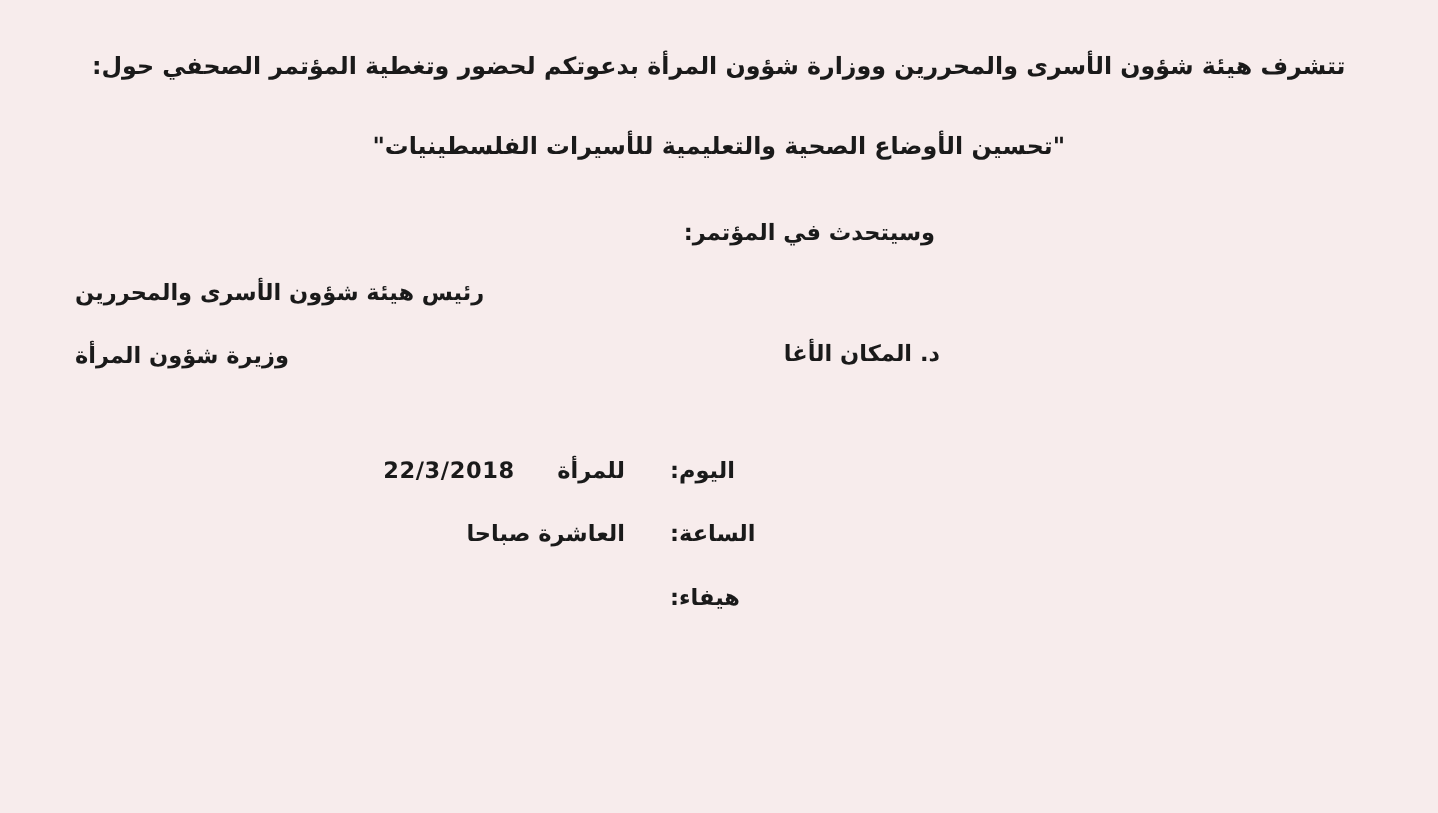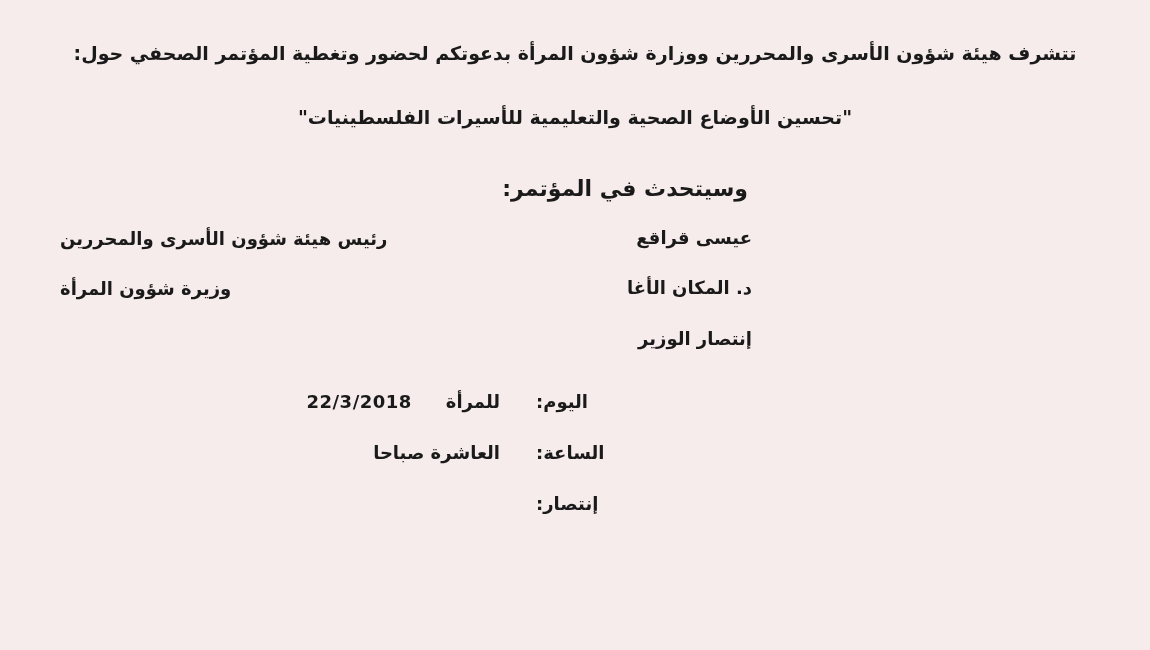--- a/index.html
+++ b/index.html
@@ -29,21 +29,21 @@
     margin-top: 12px;
   }
   .title {
     text-align: center;
     font-size: 19px;
     font-weight: bold;
     margin-top: 42px;
     letter-spacing: 0.5px;
   }
   .speakers-lead {
-    font-size: 22px;
+    font-size: 18px;
     font-weight: bold;
     margin-top: 48px;
     padding-right: 342px;
     letter-spacing: 0.5px;
   }
   .rows {
     margin-top: 26px;
   }
   .row {
     display: flex;
@@ -121,52 +121,50 @@
 
   <div class="intro">تتشرف هيئة شؤون الأسرى والمحررين ووزارة شؤون المرأة بدعوتكم لحضور وتغطية المؤتمر الصحفي حول:</div>
 
   <div class="title">"تحسين الأوضاع الصحية والتعليمية للأسيرات الفلسطينيات"</div>
 
   <div class="speakers-lead">وسيتحدث في المؤتمر:</div>
 
   <div class="rows">
 
     <div class="row">
-      <div class="name">عيسى قراقع</div>
       <div class="role">
         <span>رئيس هيئة شؤون الأسرى والمحررين</span>
       </div>
     </div>
 
     <div class="row">
       <div class="name">د. المكان الأغا</div>
       <div class="role">
         <span>وزيرة شؤون المرأة</span>
       </div>
     </div>
 
     <div class="row">
-      <div class="name">إنتصار الوزير</div>
     </div>
 
   </div>
 
   <div class="details">
 
     <div class="detail-row">
       <div class="label">اليوم:</div>
       <div class="value">
         <span class="day-name">للمرأة</span><span class="date-num">22/3/2018</span>
       </div>
     </div>
 
     <div class="detail-row">
       <div class="label">الساعة:</div>
       <div class="value">العاشرة صباحا</div>
     </div>
 
     <div class="detail-row">
-      <div class="label">إنتصار:</div>
+      <div class="label">هيفاء:</div>
     </div>
 
   </div>
 
 </div>
 
 </body></html>

